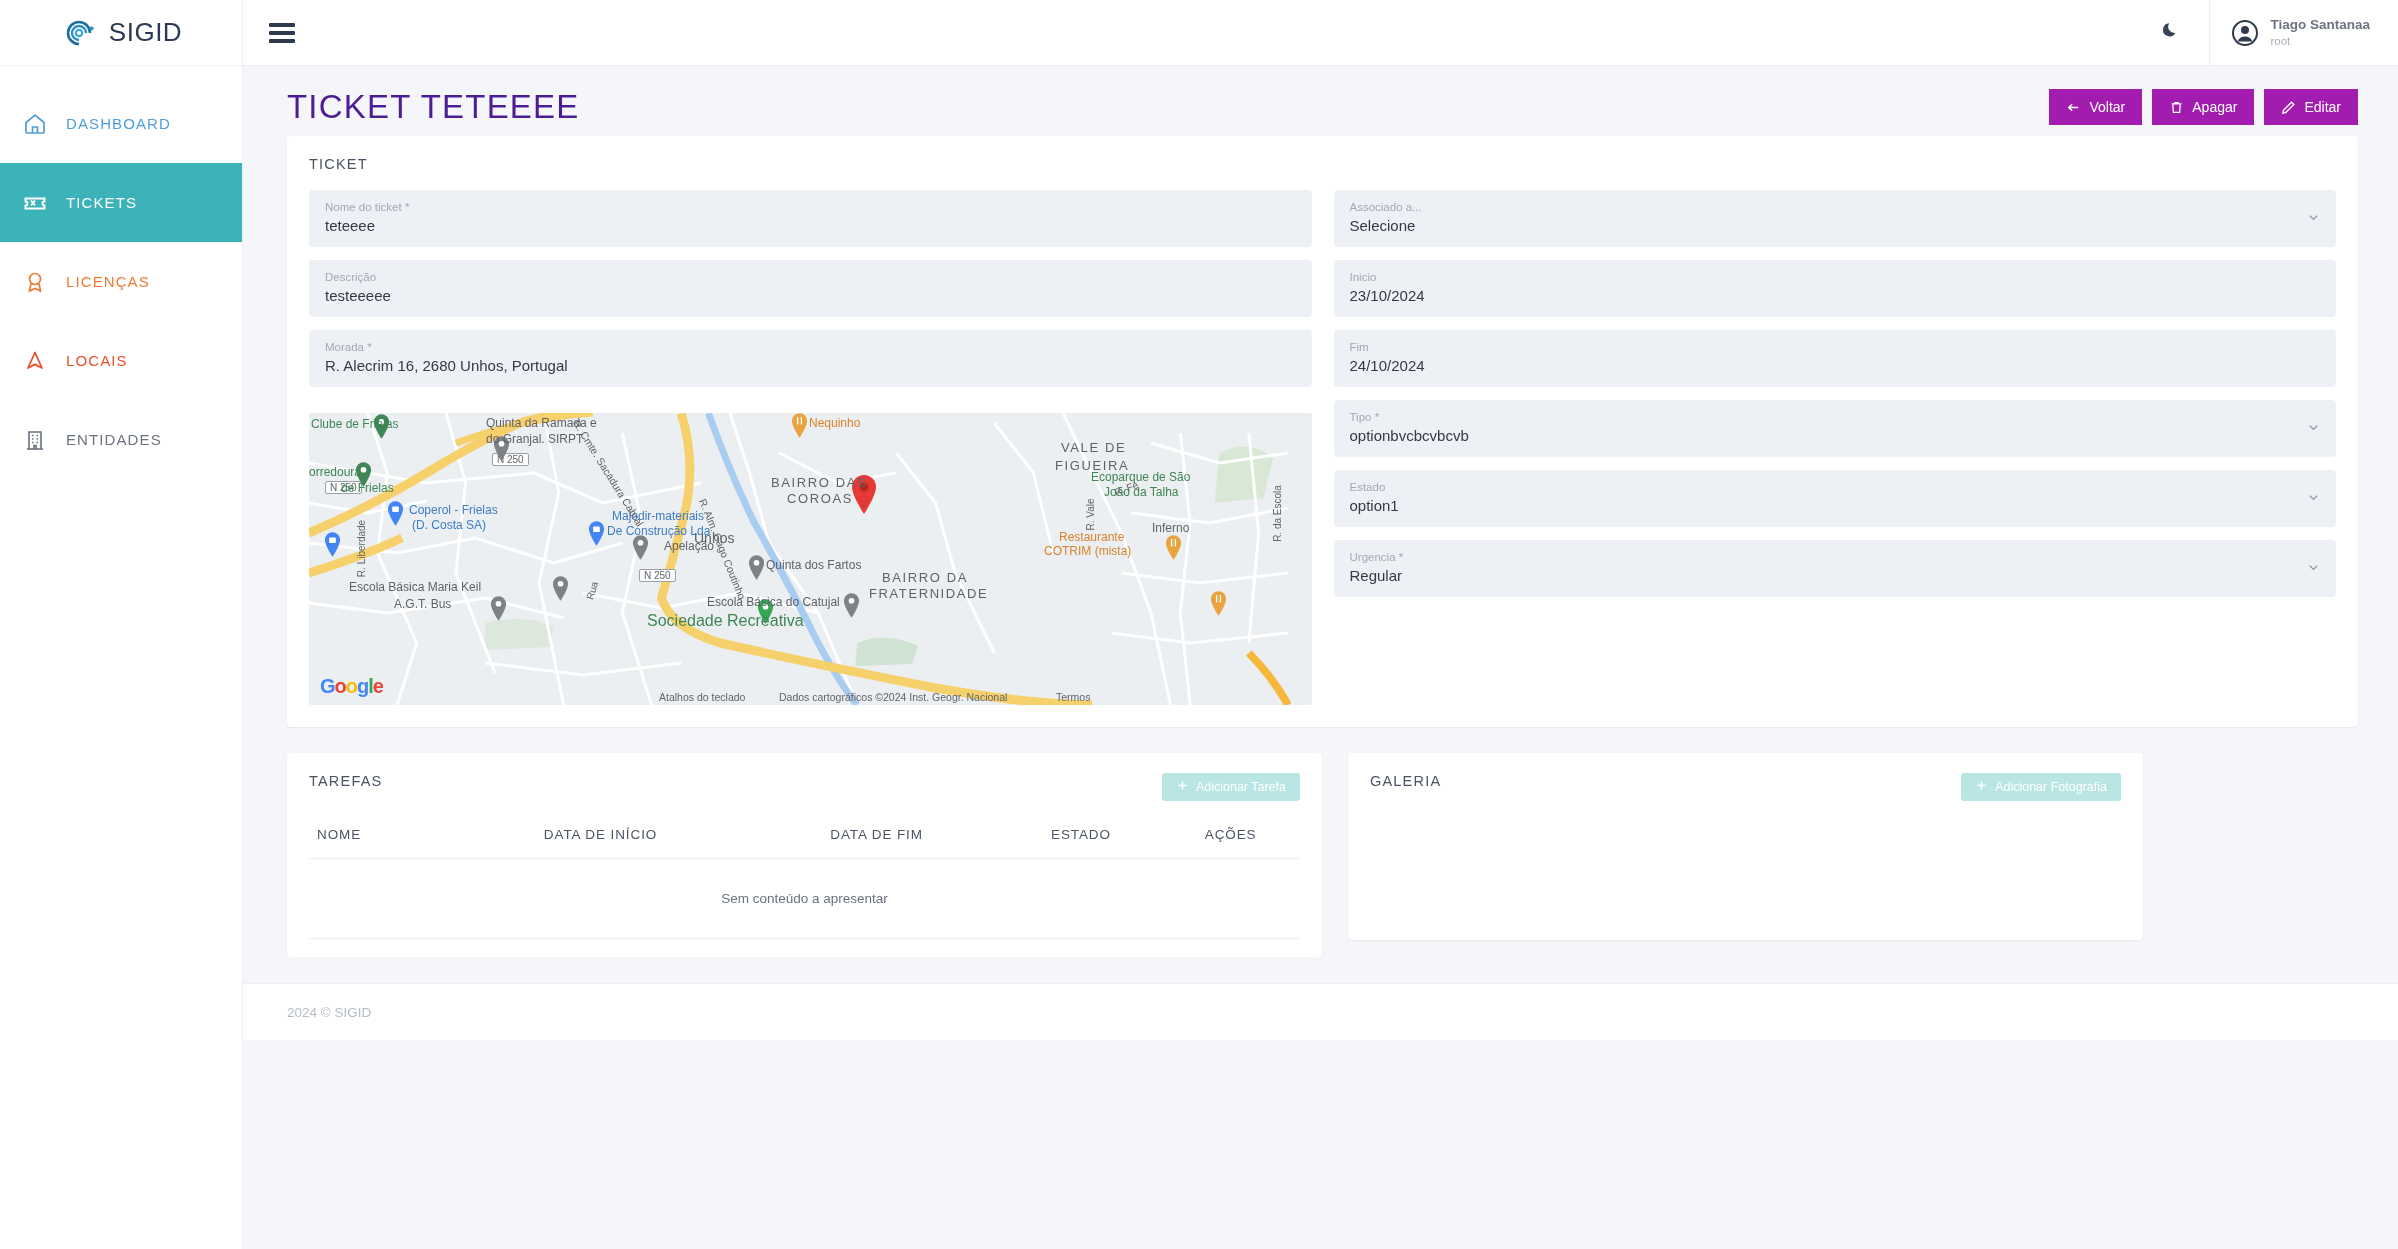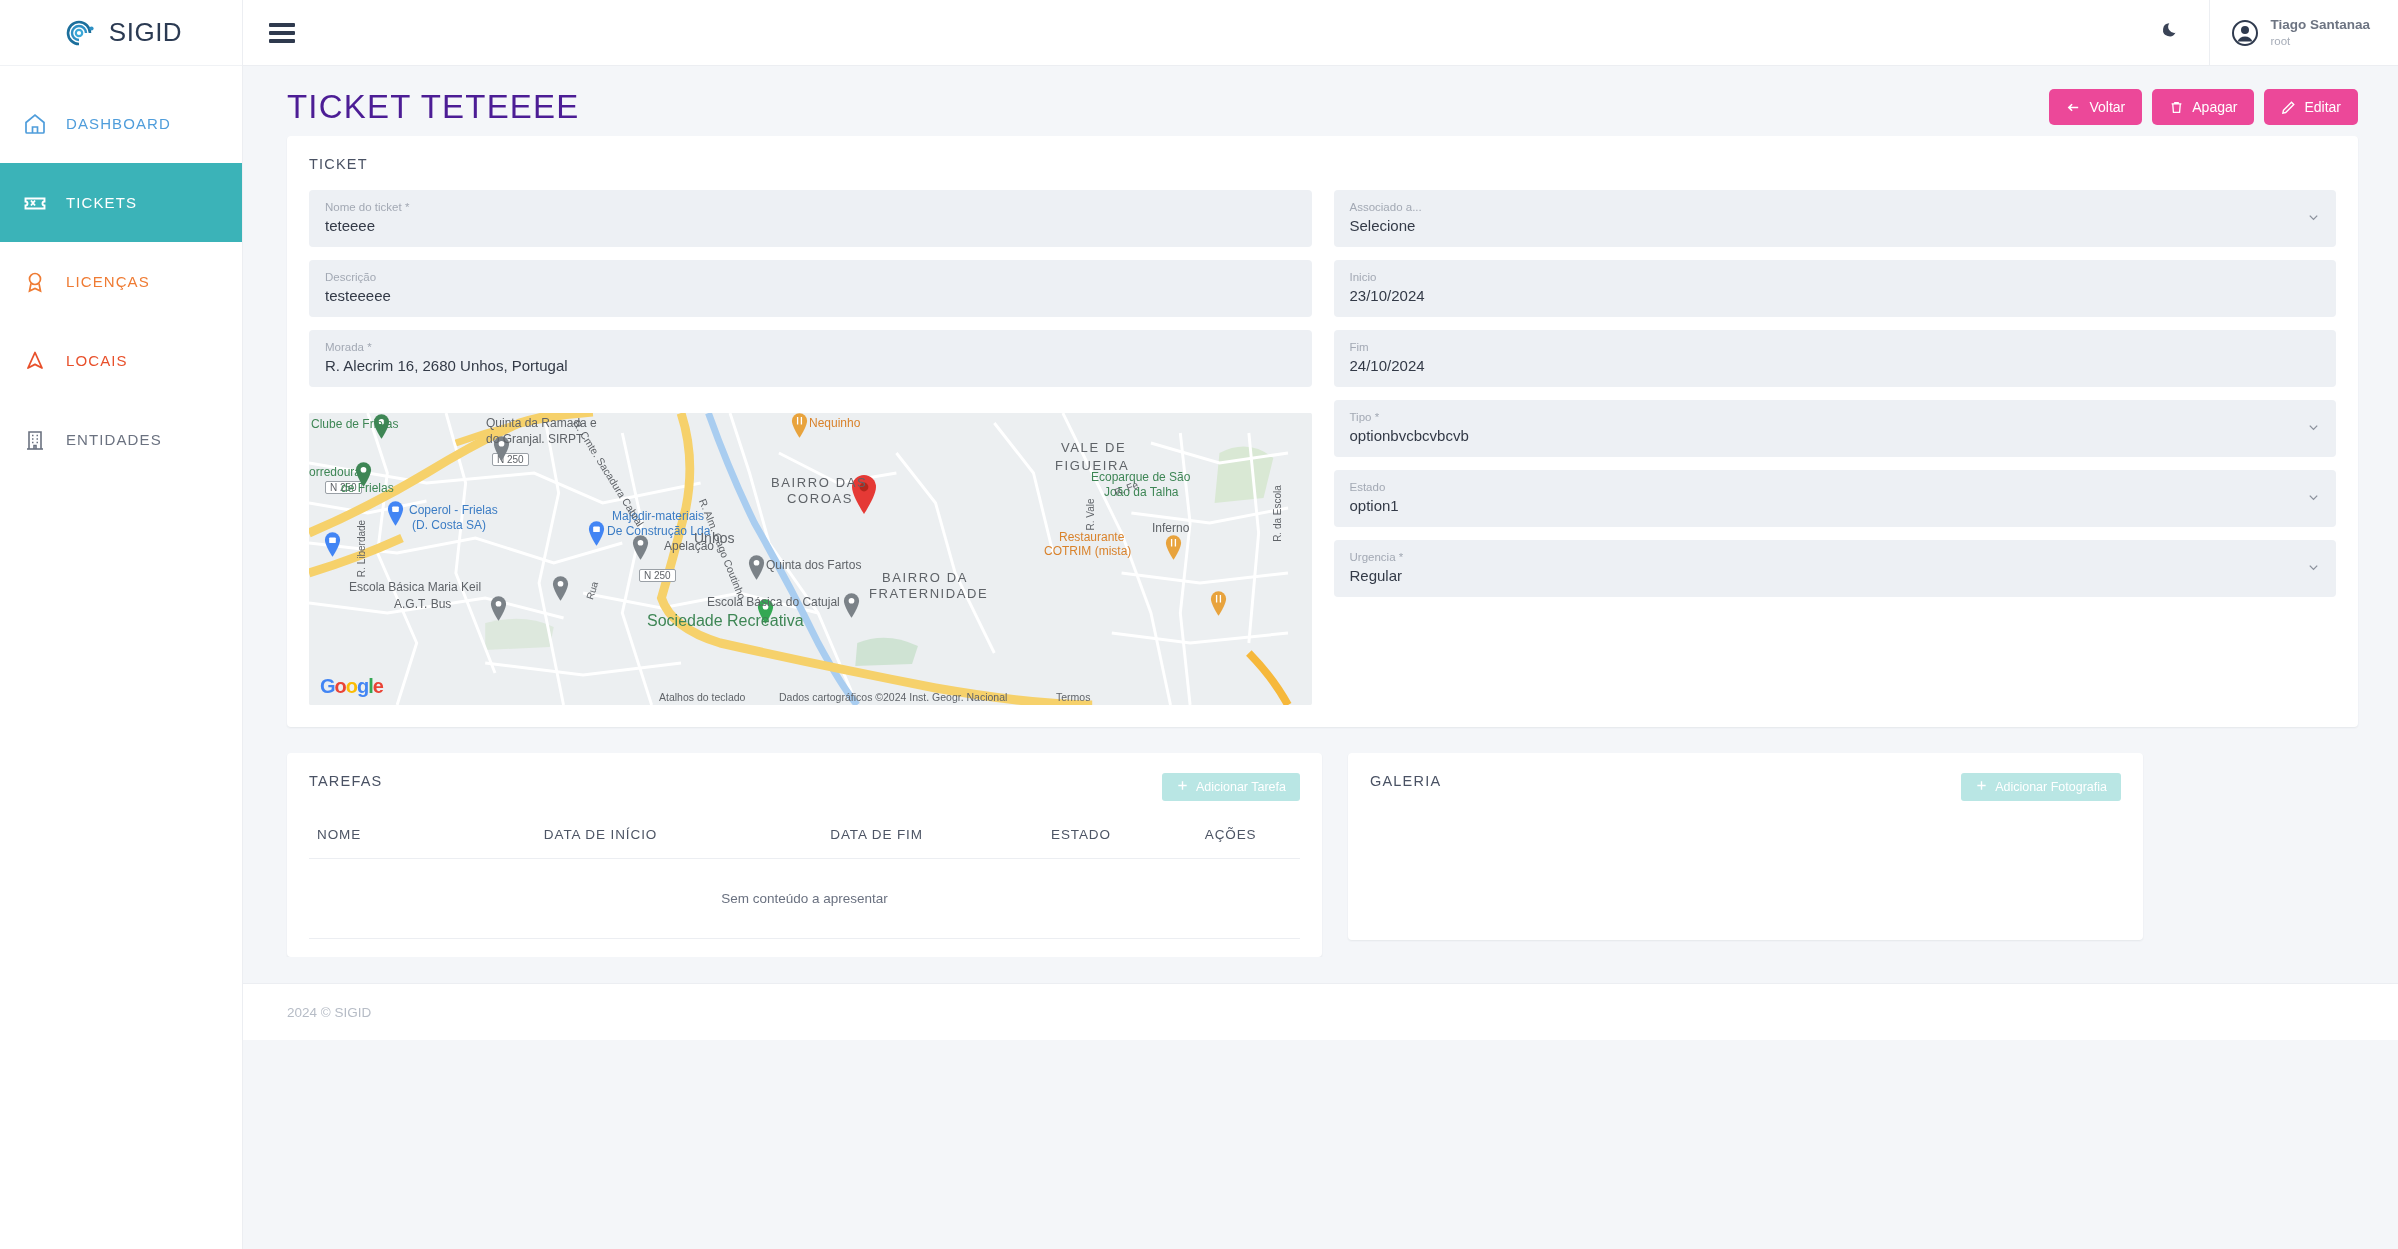--- a/index.html
+++ b/index.html
@@ -66,22 +66,22 @@
 
   .page-head {
     display: flex; align-items: center;
     padding: 22px 40px 10px 44px;
   }
   .page-title {
     font-size: 33px; color: #4c1d95; letter-spacing: 1.2px; font-weight: 400;
   }
   .head-actions { margin-left: auto; display: flex; gap: 10px; }
   .btn {
-    background: #ec4899; color: #fff; border: none;
-    border-radius: 5px; height: 36px; padding: 0 17px;
+    background: #a21caf; color: #fff; border: none;
+    border-radius: 0; height: 36px; padding: 0 17px;
     font-size: 14px; display: flex; align-items: center; gap: 8px;
     cursor: pointer; font-family: inherit;
   }
   .btn svg { display: block; }
 
   .content { padding: 0 40px 0 44px; overflow: hidden; }
 
   .card {
     background: #fff; border-radius: 4px;
     box-shadow: 0 1px 2px rgba(30,40,60,.07);

